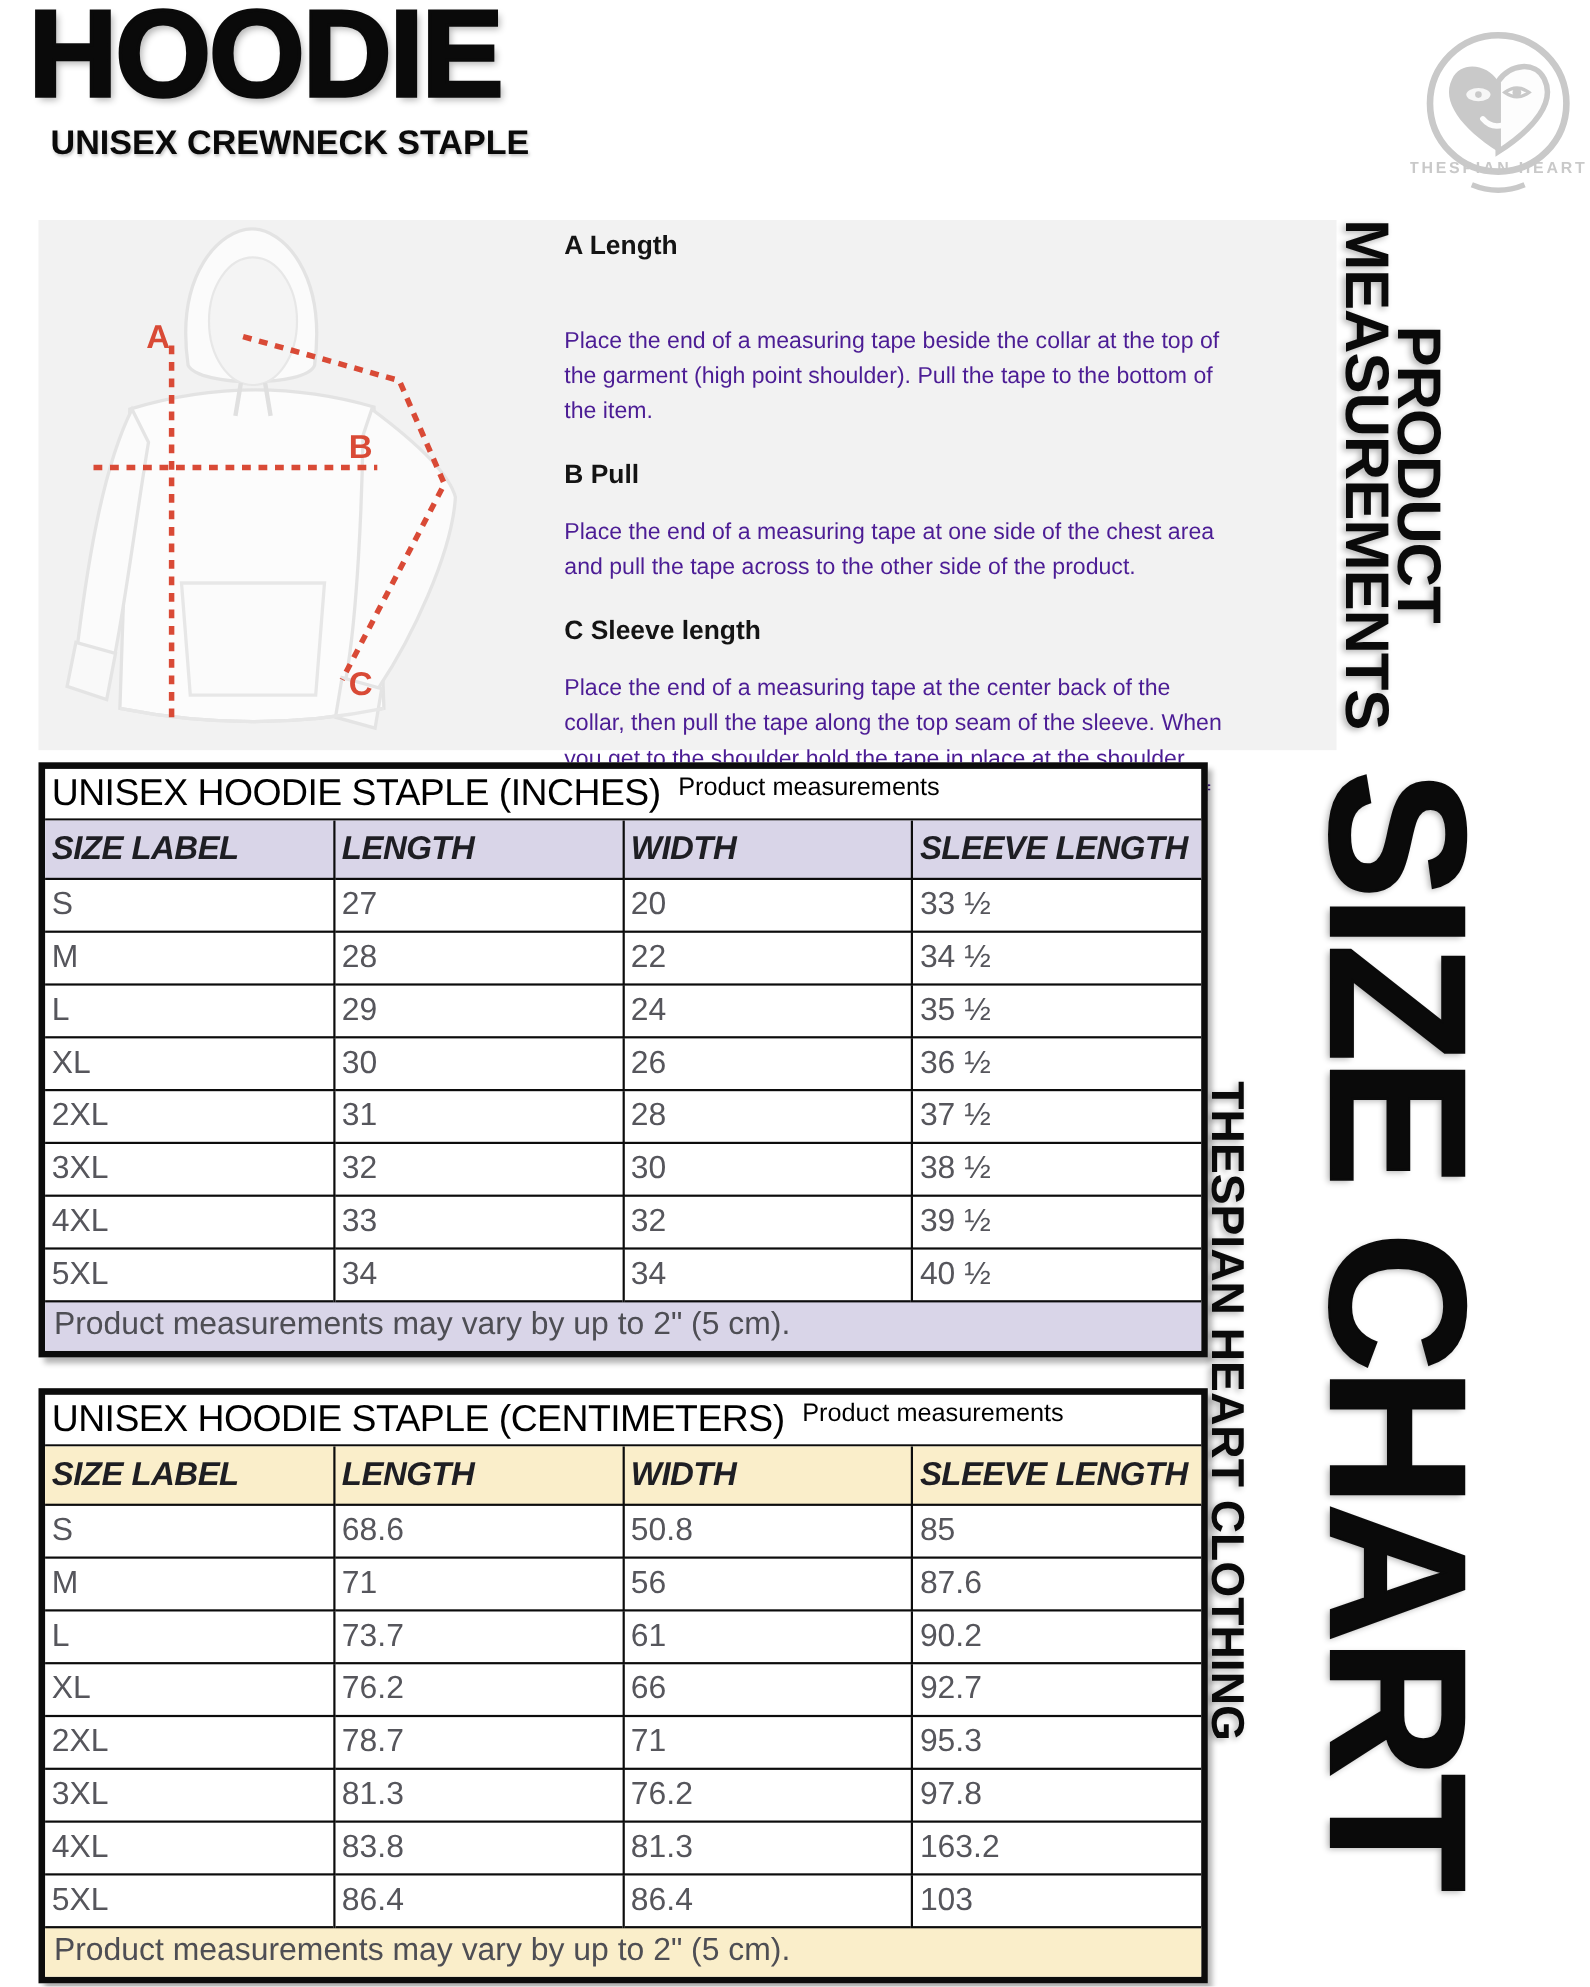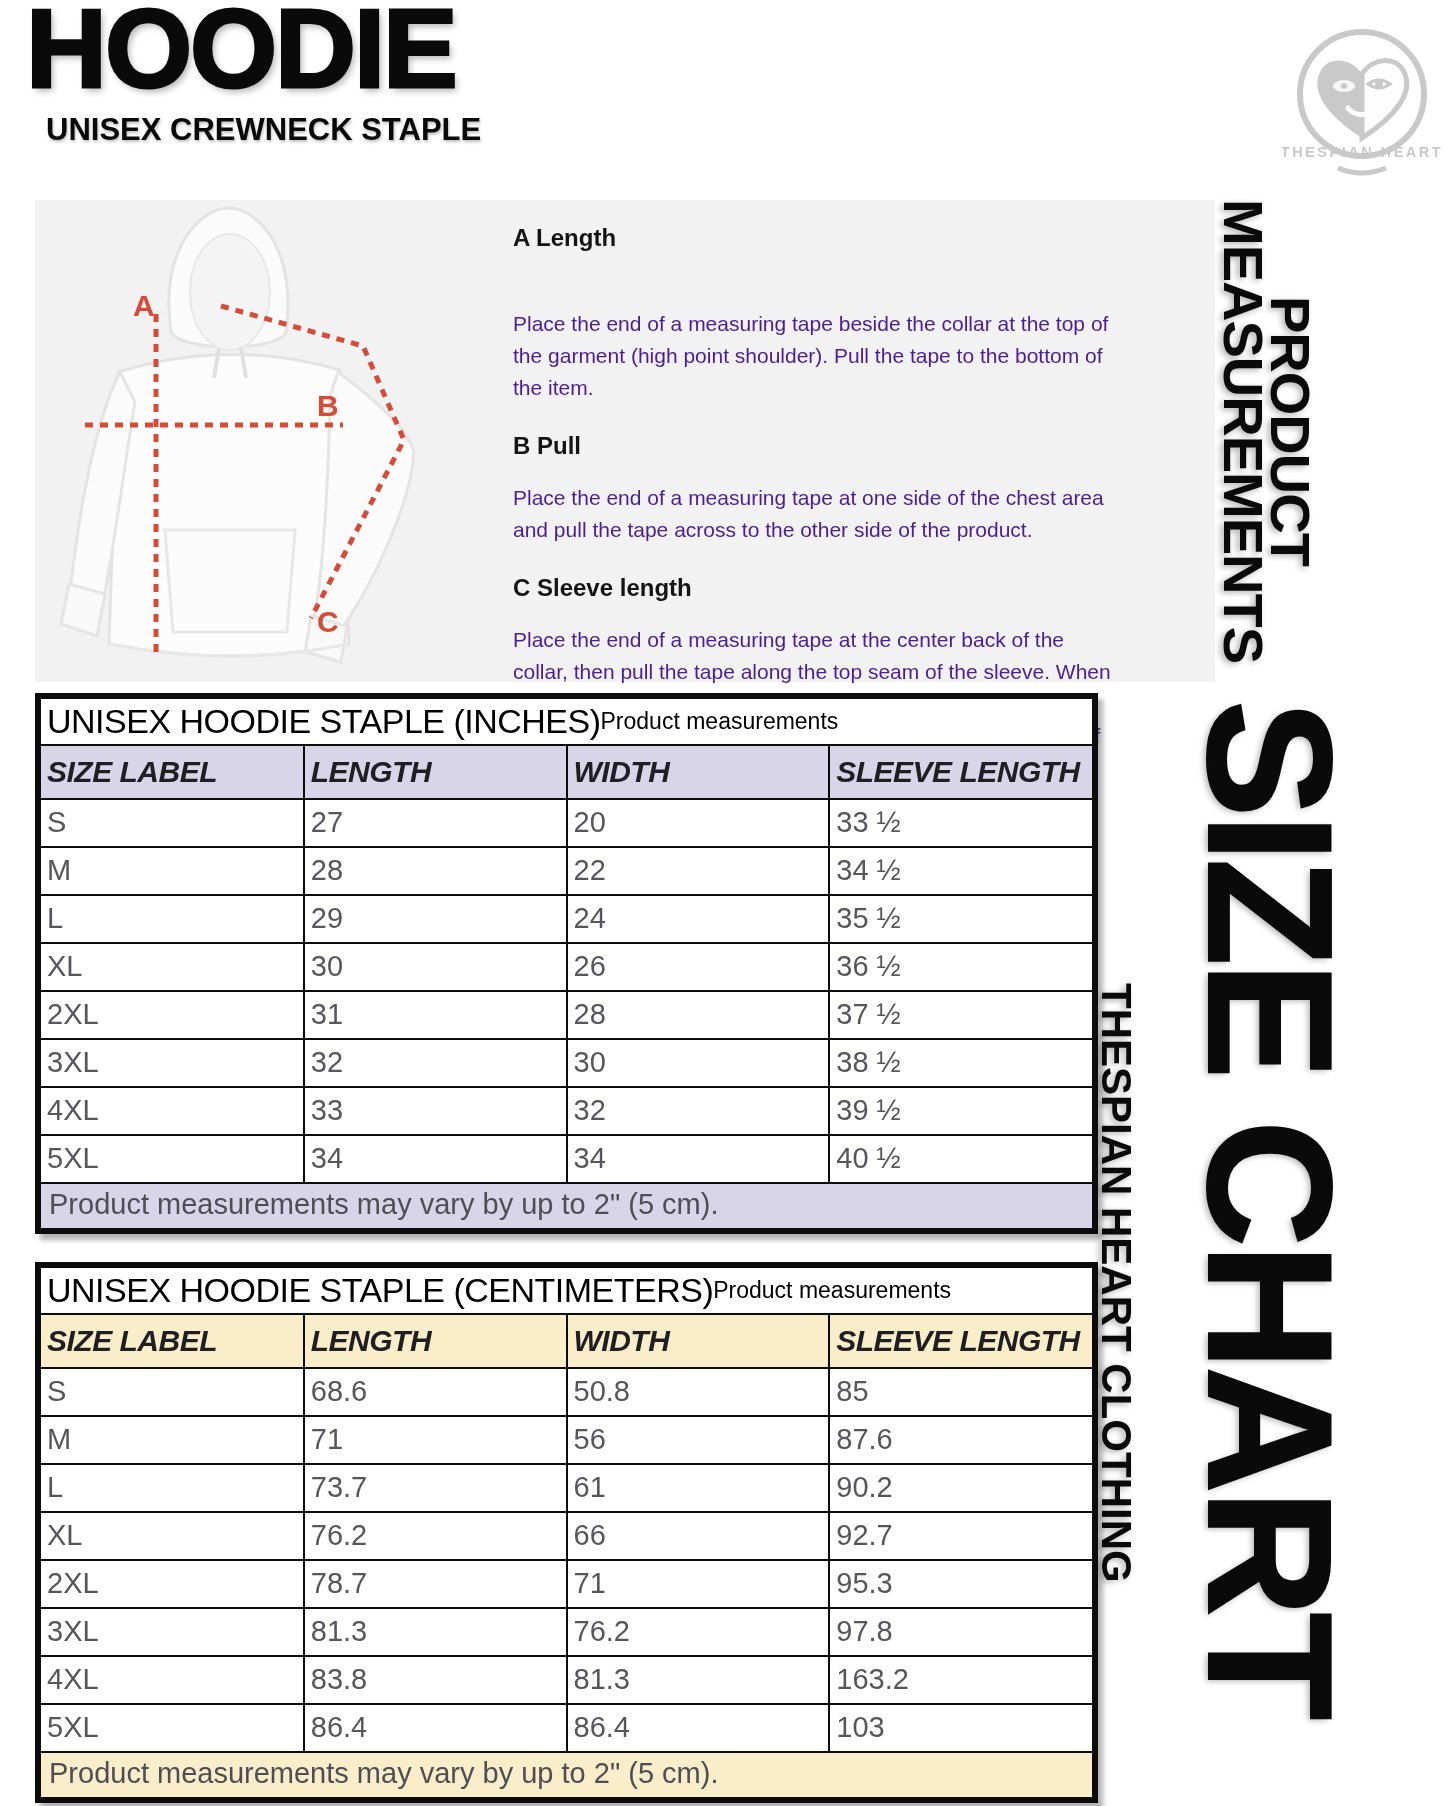--- a/index.html
+++ b/index.html
@@ -21,21 +21,21 @@
     text-shadow:1px 2px 3px rgba(0,0,0,.25);
   }
   
   .logo { position:absolute; left:1282px; top:20px; width:160px; height:170px; }
   
   .guide-box {
     position:absolute; left:35px; top:200px; width:1180px; height:482px;
     background:#f2f2f2;
   }
   .hoodie-svg { position:absolute; left:8px; top:0; width:430px; height:482px; }
-  .guide-text { position:absolute; left:478px; top:24px; width:600px; }
+  .guide-text { position:absolute; left:478px; top:10px; width:600px; }
   .guide-sec h3 { font-size:24px; font-weight:bold; color:#141414; margin:28px 0 0; }
   .guide-sec:first-child h3 { margin-top:0; }
   .guide-sec p {
     font-size:21px; line-height:32px; color:#4c1d95; margin:22px 0 14px;
   }
   .guide-sec:first-child p { margin-top:56px; }
   
   .v-label {
     position:absolute; writing-mode:vertical-rl; white-space:pre-line;
     font-weight:bold; color:#0a0a0a;
@@ -50,21 +50,21 @@
     font-size:42px; line-height:.95; letter-spacing:0; }
   
   .size-table {
     position:absolute; left:35px; width:1063px;
     border:6px solid #0c0c0c; background:#fff;
     box-shadow:5px 6px 5px rgba(0,0,0,.30);
   }
   .t-inches { top:693px; }
   .t-cm { top:1262px; }
   .t-title {
-    display:flex; align-items:center; 
+    display:flex; align-items:flex-start; gap:16px;
     padding:3px 6px 3px; border-bottom:2px solid #0c0c0c;
   }
   .t-main { font-size:34px; color:#000; letter-spacing:-0.5px; }
   .t-sub  { font-size:23px; color:#000; }
   table.grid { border-collapse:collapse; width:100%; table-layout:fixed; }
   .grid th {
     width:25%; background:var(--accent); text-align:left;
     font-size:30px; font-weight:bold; letter-spacing:-0.5px; color:#1e1e23;
     padding:9px 6px; border:2px solid #0c0c0c; border-top-width:0;font-style:italic;
   }

